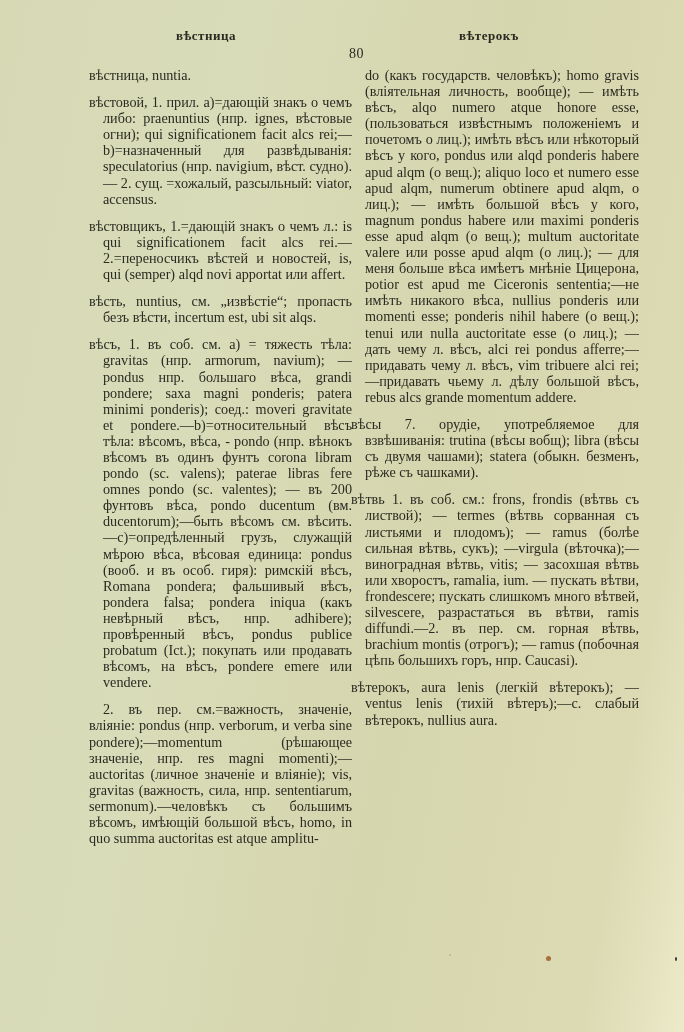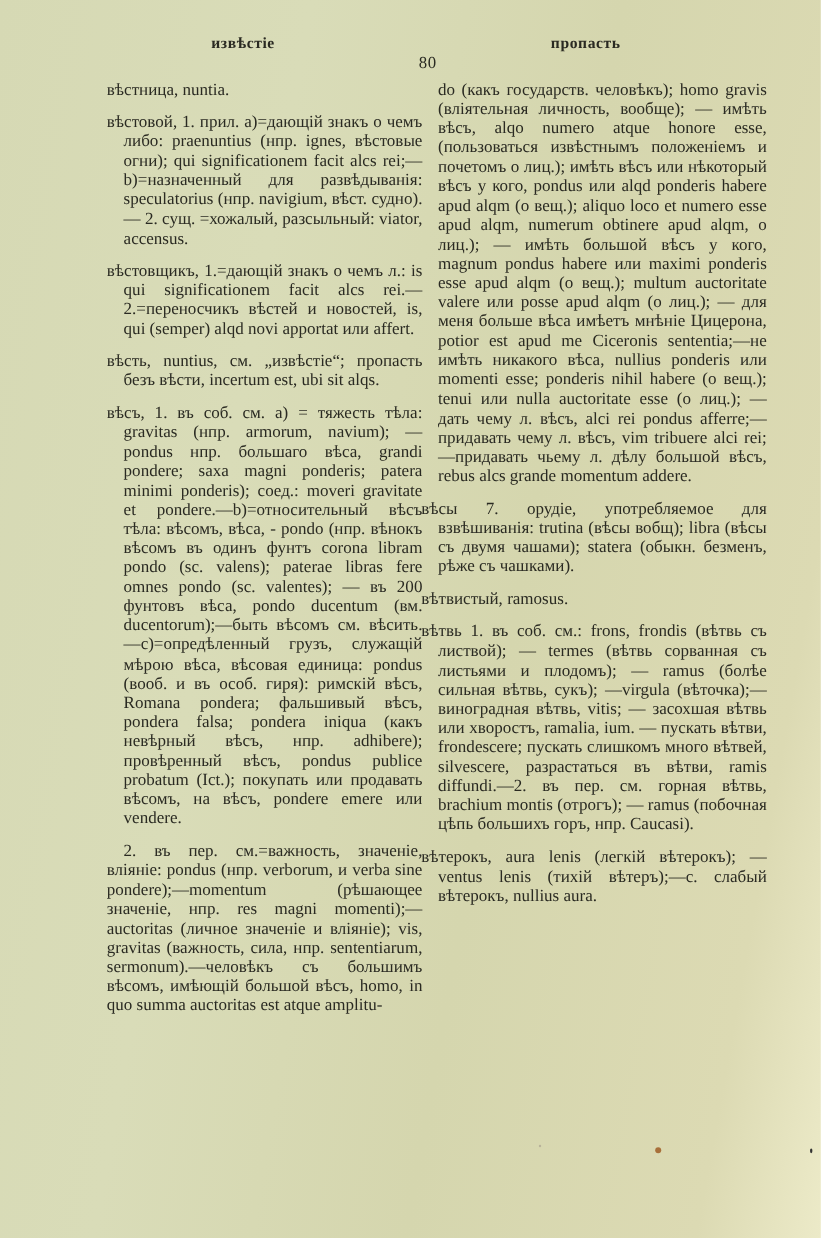--- a/index.html
+++ b/index.html
@@ -28,38 +28,37 @@
   .entry { margin: 11px; padding-left: 14px; text-indent: -14px; }
   .entry.cont { padding-left: 14px; text-indent: 0; }
   .entry.sub { padding-left: 0; text-indent: 14px; }
   .spot { position: absolute; border-radius: 50%; }
 </style>
 </head>
 <body>
 
 <div class="page">
   <div class="running-head">
-    <span class="rh-left">извѣстіе</span>
+    <span class="rh-left">вѣстница</span>
     <span class="rh-num">80</span>
-    <span class="rh-right">пропасть</span>
+    <span class="rh-right">вѣтерокъ</span>
   </div>
 
   <div class="column col-left">
     <p class="entry">вѣстница, nuntia.</p>
     <p class="entry">вѣстовой, 1. прил. а)=дающій знакъ о чемъ либо: praenuntius (нпр. ignes, вѣстовые огни); qui significationem facit alcs rei;—b)=назначенный для развѣдыванія: speculatorius (нпр. navigium, вѣст. судно).— 2. сущ. =хожалый, разсыльный: viator, accensus.</p>
     <p class="entry">вѣстовщикъ, 1.=дающій знакъ о чемъ л.: is qui significationem facit alcs rei.—2.=переносчикъ вѣстей и новостей, is, qui (semper) alqd novi apportat или affert.</p>
     <p class="entry">вѣсть, nuntius, см. „извѣстіе“; пропасть безъ вѣсти, incertum est, ubi sit alqs.</p>
     <p class="entry">вѣсъ, 1. въ соб. см. а) = тяжесть тѣла: gravitas (нпр. armorum, navium); — pondus нпр. большаго вѣса, grandi pondere; saxa magni ponderis; patera minimi ponderis); соед.: moveri gravitate et pondere.—b)=относительный вѣсъ тѣла: вѣсомъ, вѣса, - pondo (нпр. вѣнокъ вѣсомъ въ одинъ фунтъ corona libram pondo (sc. valens); paterae libras fere omnes pondo (sc. valentes); — въ 200 фунтовъ вѣса, pondo ducentum (вм. ducentorum);—быть вѣсомъ см. вѣсить.—c)=опредѣленный грузъ, служащій мѣрою вѣса, вѣсовая единица: pondus (вооб. и въ особ. гиря): римскій вѣсъ, Romana pondera; фальшивый вѣсъ, pondera falsa; pondera iniqua (какъ невѣрный вѣсъ, нпр. adhibere); провѣренный вѣсъ, pondus publice probatum (Ict.); покупать или продавать вѣсомъ, на вѣсъ, pondere emere или vendere.</p>
     <p class="entry sub">2. въ пер. см.=важность, значеніе, вліяніе: pondus (нпр. verborum, и verba sine pondere);—momentum (рѣшающее значеніе, нпр. res magni momenti);—auctoritas (личное значеніе и вліяніе); vis, gravitas (важность, сила, нпр. sententiarum, sermonum).—человѣкъ съ большимъ вѣсомъ, имѣющій большой вѣсъ, homo, in quo summa auctoritas est atque amplitu-</p>
   </div>
 
   <div class="column col-right">
     <p class="entry cont">do (какъ государств. человѣкъ); homo gravis (вліятельная личность, вообще); — имѣть вѣсъ, alqo numero atque honore esse, (пользоваться извѣстнымъ положеніемъ и почетомъ о лиц.); имѣть вѣсъ или нѣкоторый вѣсъ у кого, pondus или alqd ponderis habere apud alqm (о вещ.); aliquo loco et numero esse apud alqm, numerum obtinere apud alqm, о лиц.); — имѣть большой вѣсъ у кого, magnum pondus habere или maximi ponderis esse apud alqm (о вещ.); multum auctoritate valere или posse apud alqm (о лиц.); — для меня больше вѣса имѣетъ мнѣніе Цицерона, potior est apud me Ciceronis sententia;—не имѣть никакого вѣса, nullius ponderis или momenti esse; ponderis nihil habere (о вещ.); tenui или nulla auctoritate esse (о лиц.); — дать чему л. вѣсъ, alci rei pondus afferre;—придавать чему л. вѣсъ, vim tribuere alci rei;—придавать чьему л. дѣлу большой вѣсъ, rebus alcs grande momentum addere.</p>
     <p class="entry">вѣсы 7. орудіе, употребляемое для взвѣшиванія: trutina (вѣсы вобщ); libra (вѣсы съ двумя чашами); statera (обыкн. безменъ, рѣже съ чашками).</p>
-    <p class="entry">вѣтвистый, ramosus.</p>
     <p class="entry">вѣтвь 1. въ соб. см.: frons, frondis (вѣтвь съ листвой); — termes (вѣтвь сорванная съ листьями и плодомъ); — ramus (болѣе сильная вѣтвь, сукъ); —virgula (вѣточка);—виноградная вѣтвь, vitis; — засохшая вѣтвь или хворостъ, ramalia, ium. — пускать вѣтви, frondescere; пускать слишкомъ много вѣтвей, silvescere, разрастаться въ вѣтви, ramis diffundi.—2. въ пер. см. горная вѣтвь, brachium montis (отрогъ); — ramus (побочная цѣпь большихъ горъ, нпр. Caucasi).</p>
     <p class="entry">вѣтерокъ, aura lenis (легкій вѣтерокъ); — ventus lenis (тихій вѣтеръ);—с. слабый вѣтерокъ, nullius aura.</p>
   </div>
 
   <span class="spot" style="left:546px;top:956px;width:5px;height:5px;background:#a8703a;"></span>
   <span class="spot" style="left:675px;top:957px;width:2px;height:4px;background:#333;"></span>
   <span class="spot" style="left:449px;top:954px;width:2px;height:2px;background:#b9b39a;"></span>
 </div>
 
 </body></html>

